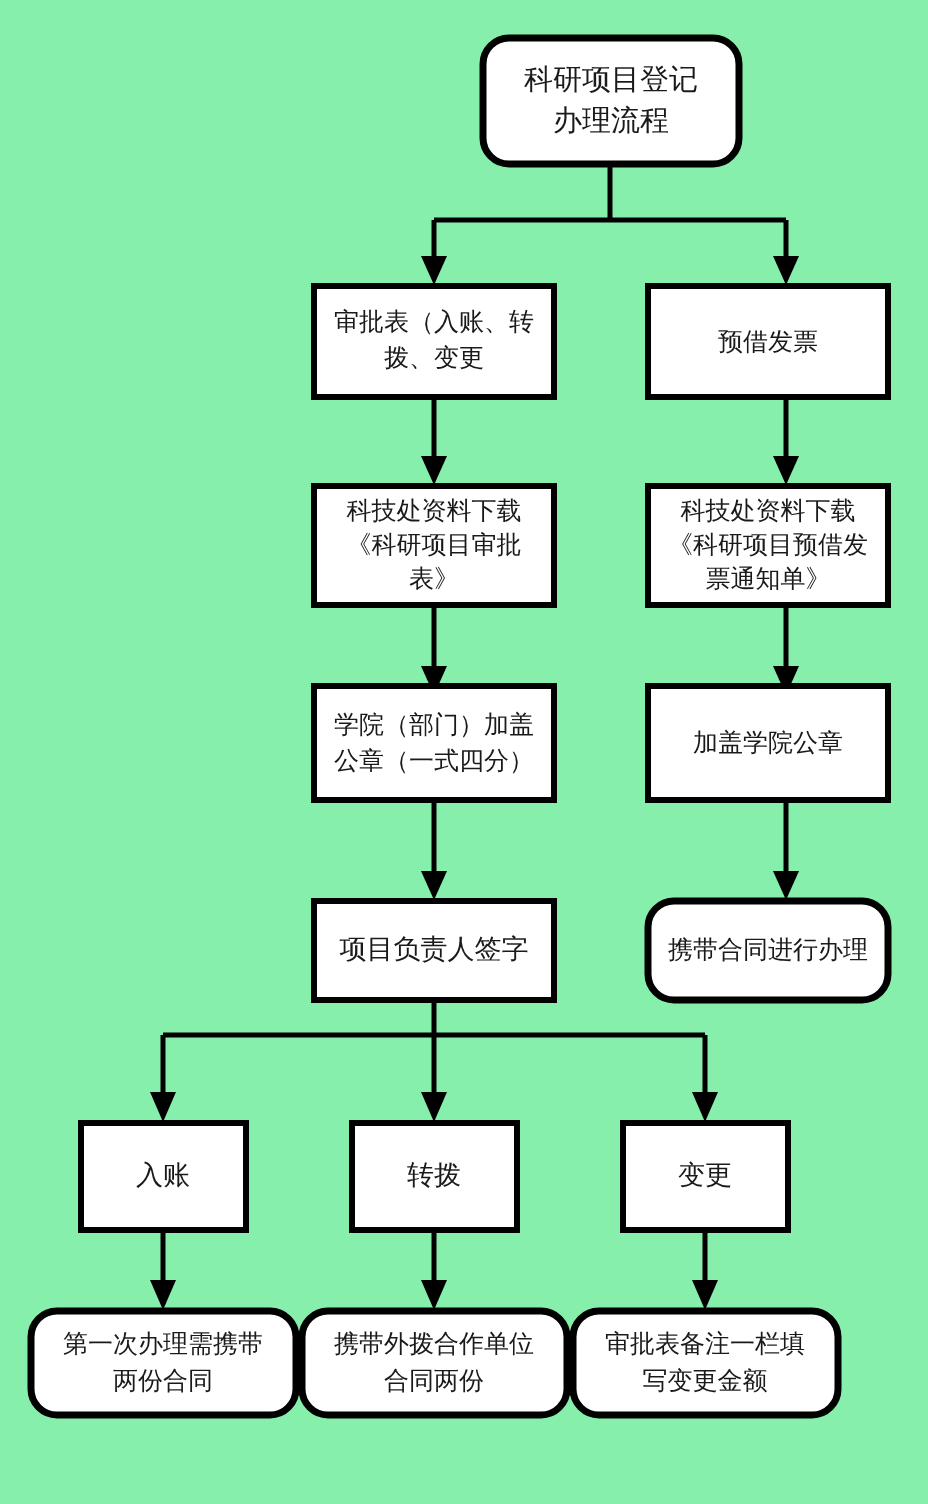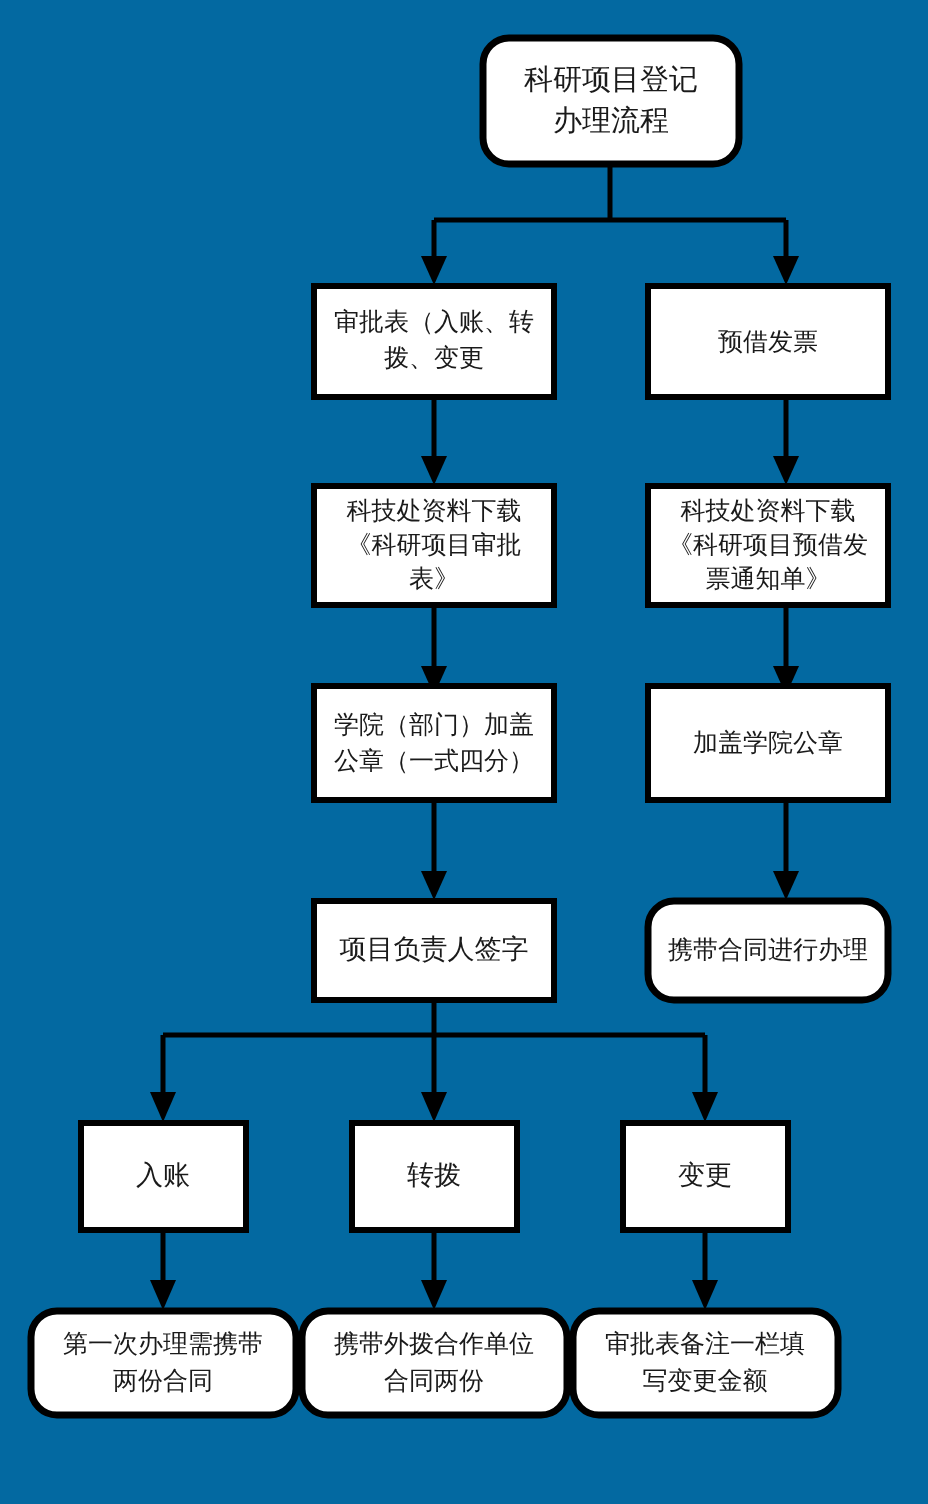--- a/index.html
+++ b/index.html
@@ -10,21 +10,21 @@
   body {
     width: 928px;
     height: 1504px;
     font-family: "Liberation Sans", "DejaVu Sans", sans-serif;
     overflow: hidden;
   }
   #flowchart-root {
     position: relative;
     width: 928px;
     height: 1504px;
-    background: #0369a1;
+    background: #86efac;
   }
   svg.chart-canvas {
     position: absolute;
     top: 0;
     left: 0;
     width: 928px;
     height: 1504px;
   }
   .node-shape {
     fill: #ffffff;

